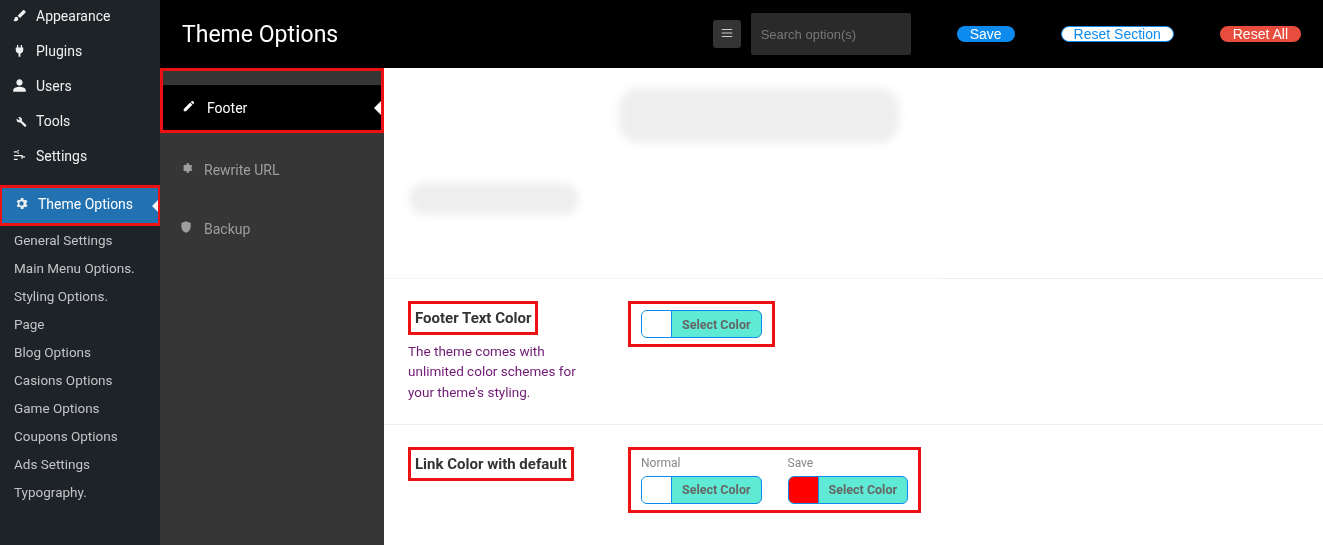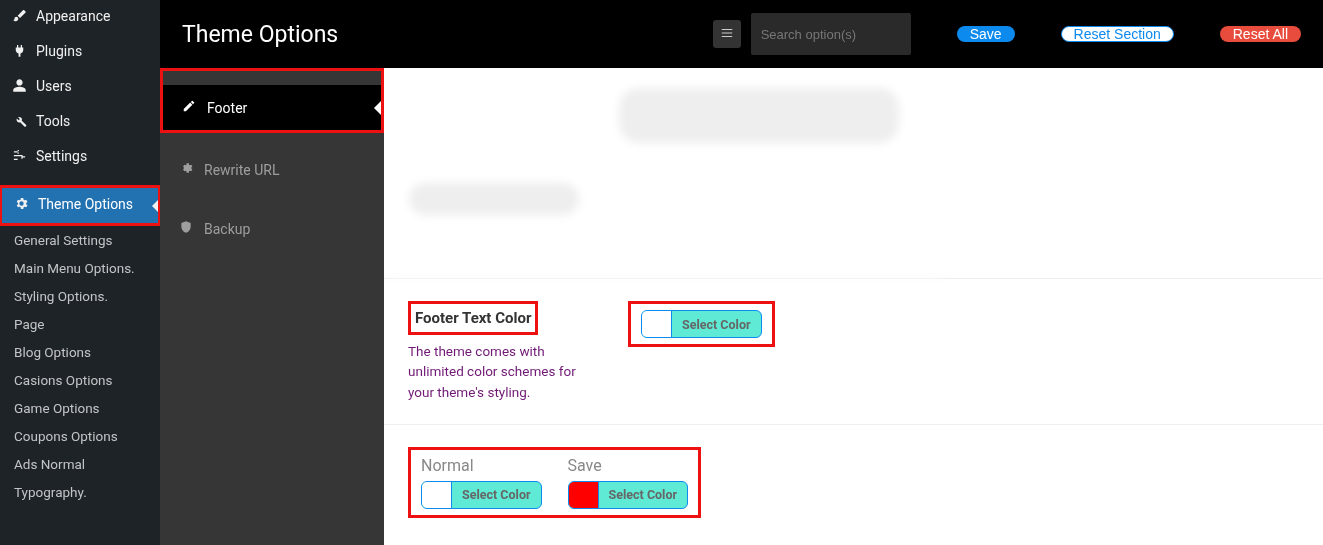--- a/index.html
+++ b/index.html
@@ -183,21 +183,21 @@
     margin-top: 6px;
   }
   .option-controls {
     flex: 1 1 auto;
     display: flex;
     gap: 26px;
     align-items: flex-start;
   }
 
   .color-group { display: flex; flex-direction: column; gap: 6px; }
-  .color-group-label { color: #888; font-size: 16px; }
+  .color-group-label { color: #888; font-size: 12px; }
   .color-picker {
     display: flex;
     border: 1px solid #0d8aee;
     height: 28px;
     border-radius: 6px;
     overflow: hidden;
     background: #5eead4;
     cursor: pointer;
     font-weight: bold;
   }
@@ -278,21 +278,21 @@
   </div>
 
   <div class="wp-subitem">General Settings</div>
   <div class="wp-subitem">Main Menu Options.</div>
   <div class="wp-subitem">Styling Options.</div>
   <div class="wp-subitem">Page</div>
   <div class="wp-subitem">Blog Options</div>
   <div class="wp-subitem">Casions Options</div>
   <div class="wp-subitem">Game Options</div>
   <div class="wp-subitem">Coupons Options</div>
-  <div class="wp-subitem">Ads Normal</div>
+  <div class="wp-subitem">Ads Settings</div>
   <div class="wp-subitem">Typography.</div>
 </nav>
 
 <div style="display:flex; flex-direction:column; flex:1 1 auto; min-width:0;">
   <div class="topbar">
     <div class="topbar-title">Theme Options</div>
     <div class="topbar-iconbtn">
       <span>
         <svg width="14" height="14" viewBox="0 0 24 24" fill="currentColor">
             <path d="M3 5h18v2H3V5zm0 6h18v2H3v-2zm0 6h18v2H3v-2z"></path>
@@ -349,20 +349,25 @@
           <span class="hl-block">
             <div class="color-picker">
               <div class="color-swatch white"></div>
               <div class="color-btn-label">Select Color</div>
             </div>
           </span>
         </div>
       </div>
 
       <div class="option-row">
+        <div class="option-label-col">
+          <span class="hl">
+            <span class="option-title">Link Color with default</span>
+          </span>
+        </div>
         <div class="option-controls">
           <span class="hl-block" style="display:inline-flex; gap:26px;">
             <div class="color-group">
               <div class="color-group-label">Normal</div>
               <div class="color-picker">
                 <div class="color-swatch white"></div>
                 <div class="color-btn-label">Select Color</div>
               </div>
             </div>
             <div class="color-group">

